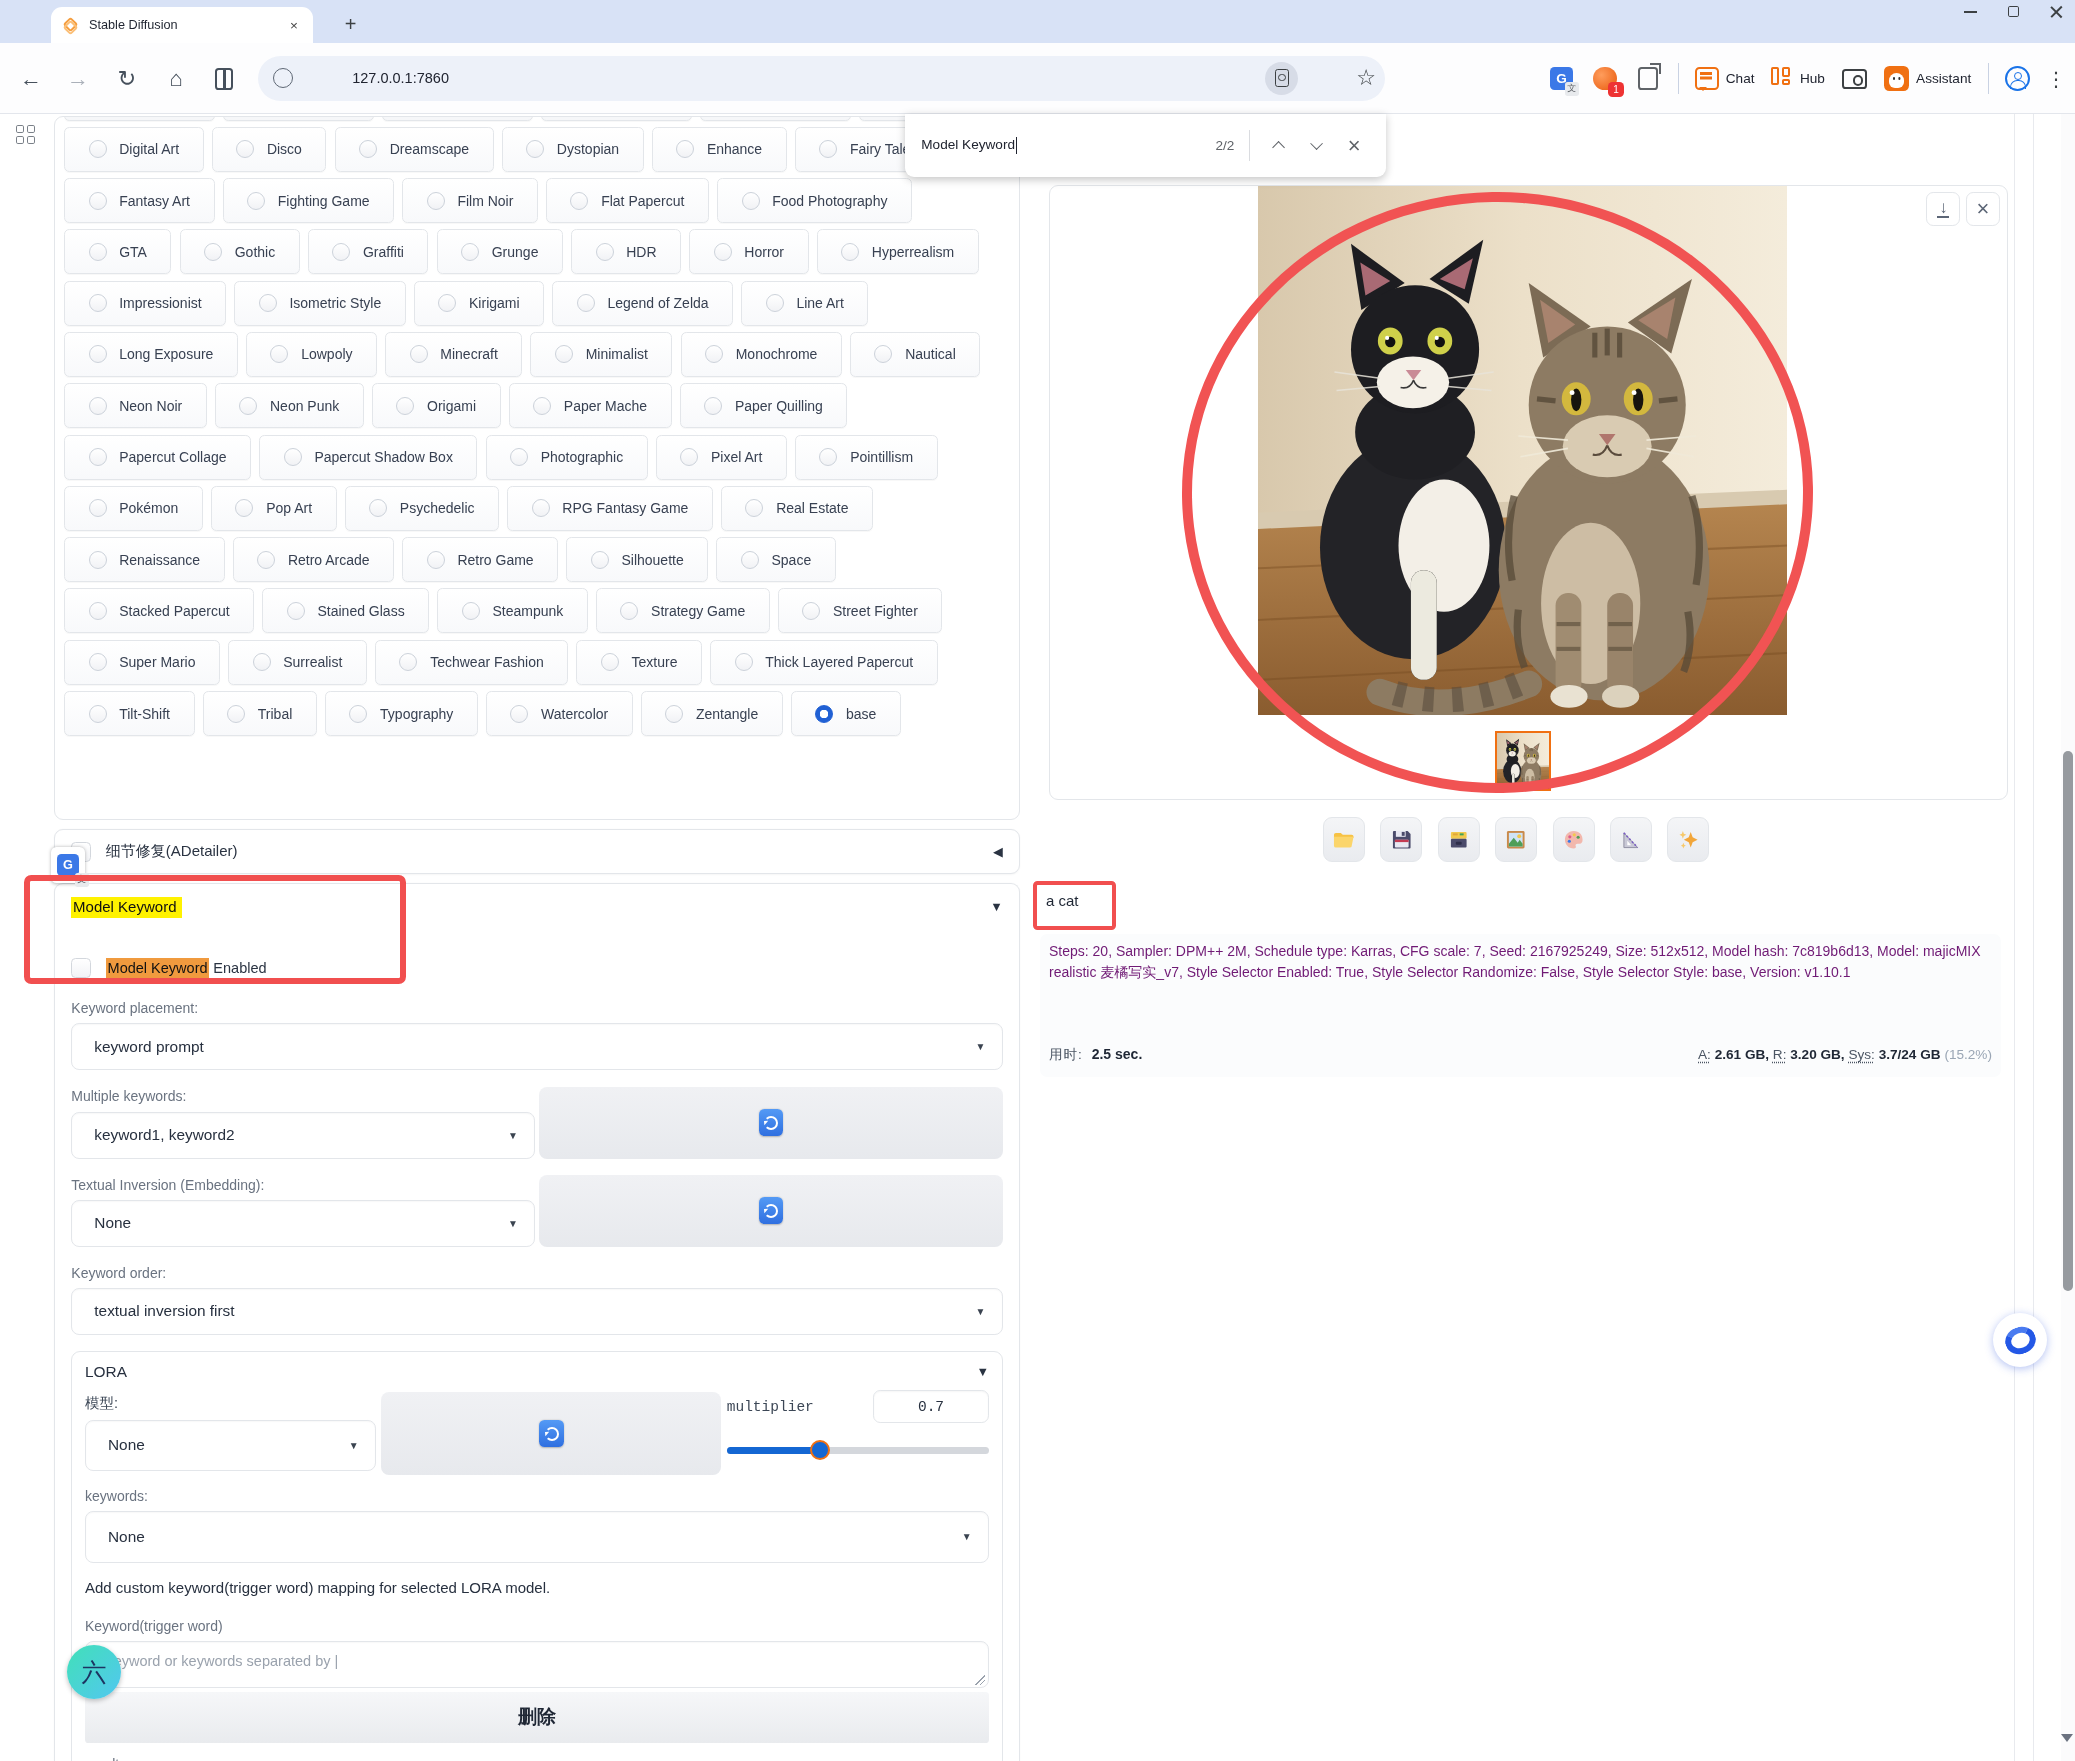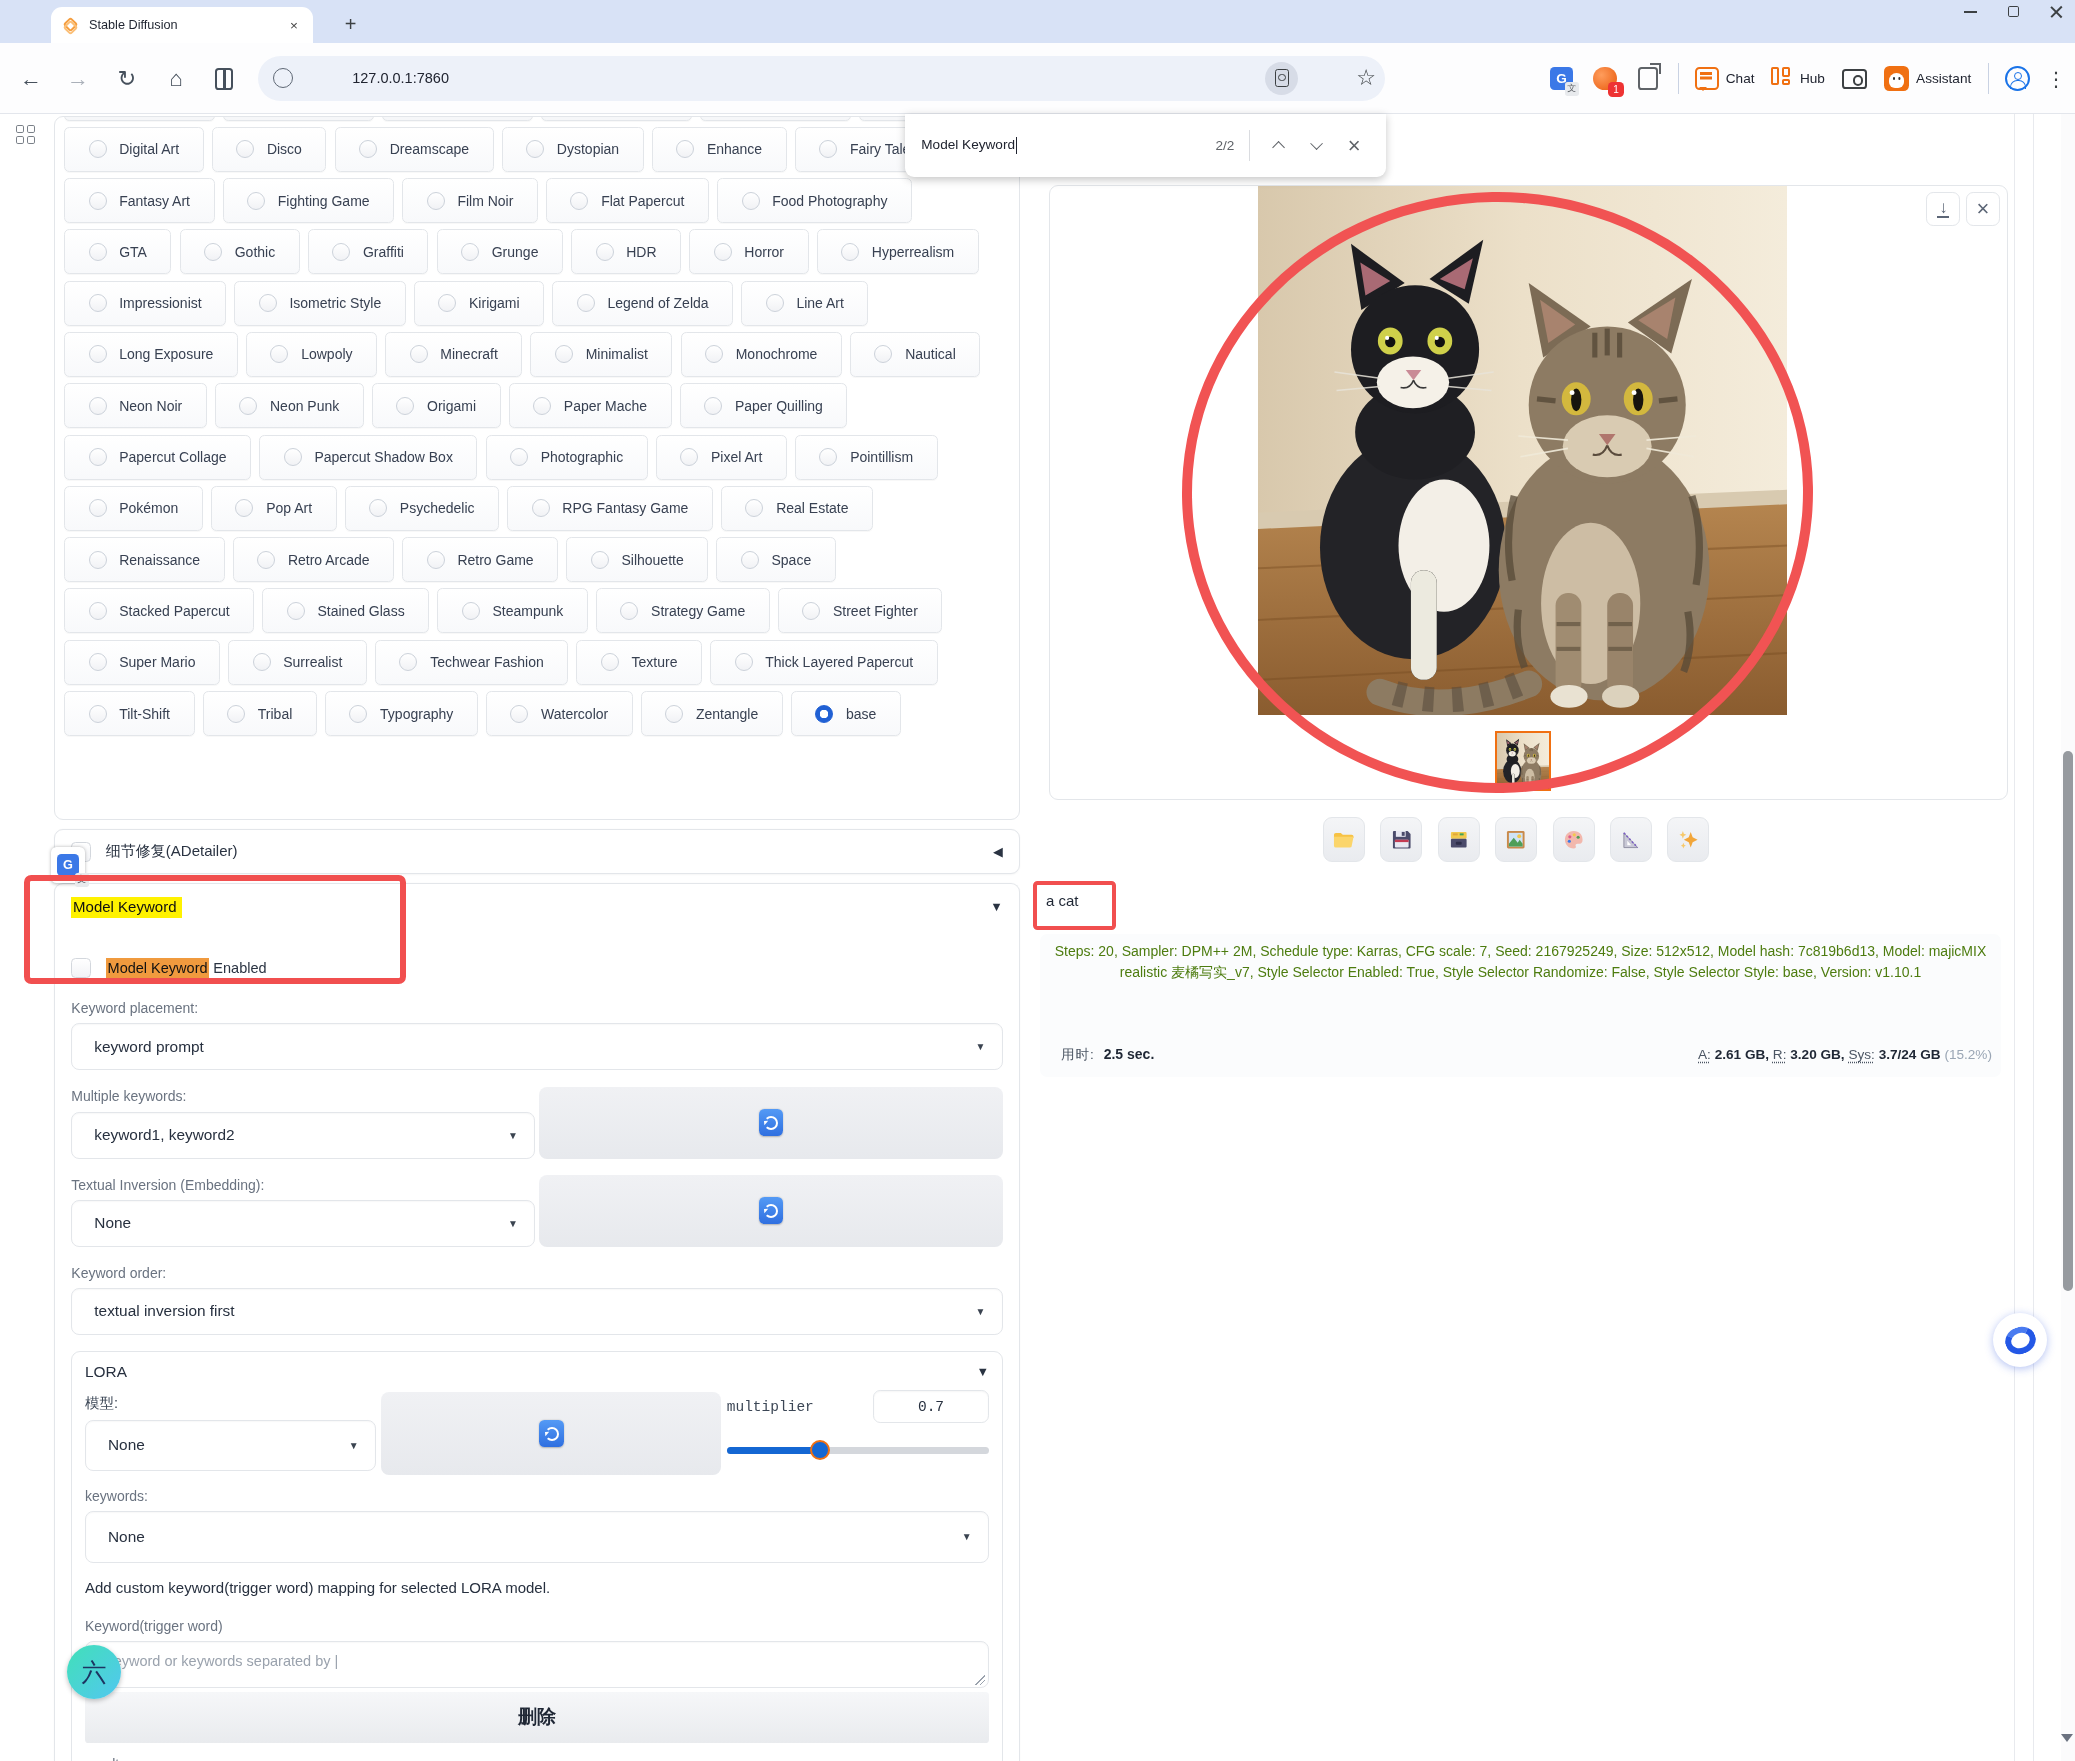--- a/index.html
+++ b/index.html
@@ -144,22 +144,22 @@
   .dl-glyph { border-bottom:2.3px solid #5c6676; line-height:15.4px; padding:0 1.8px 0.9px; }
   .thumb { position:absolute; left:445px; top:545px; width:56px; height:60px; border:2.7px solid #f07012; overflow:hidden; background:#c9a67e; }
   .thumb svg { width:100%; height:100%; }
 
   .actionrow { position:absolute; left:1323px; top:817px; display:flex; gap:15.4px; }
   .actbtn { width:42px; height:45px; background:linear-gradient(#f4f5f7,#e9ebef); border:0.9px solid #e3e6ea; border-radius:9px; display:flex; align-items:center; justify-content:center; }
   .actbtn svg { width:23.5px; height:23.5px; }
 
   .prompt-text { position:absolute; left:1046px; top:892px; font-size:15px; color:#1f2735; z-index:51; }
   .info-block { position:absolute; left:1040px; top:934px; width:961px; height:143px; background:#fbfcfd; border-radius:7.2px; }
-  .params { position:absolute; left:9px; top:7.2px; width:943px; font-size:14px; color:#4d7c0f; line-height:1.52;text-align:center; }
-  .time-row { position:absolute; left:21px; bottom:12.7px; right:9px; display:flex; align-items:baseline; font-size:13.6px; color:#4b5563;justify-content:flex-end; }
+  .params { position:absolute; left:9px; top:7.2px; width:943px; font-size:14px; color:#701a75; line-height:1.52; }
+  .time-row { position:absolute; left:9px; bottom:12.7px; right:9px; display:flex; align-items:baseline; font-size:13.6px; color:#4b5563;justify-content:flex-end; }
   .time-label { letter-spacing:0.9px; }
   .time-val { font-weight:bold; color:#1f2735; margin-left:9px; font-size:14px; }
   .mem { margin-left:auto; color:#4b5563; }
   .mem u { text-decoration:underline dotted; text-underline-offset:2.7px; }
   .mem b { color:#1f2735; }
   .mem .pct { color:#9aa6b5; }
 
   .float-ai { position:absolute; left:1993px; top:1313px; width:54px; height:54px; background:#fff; border-radius:50%; box-shadow:0 1.8px 9px rgba(40,80,220,.35); display:flex; align-items:center; justify-content:center; z-index:55; }
   .float-ai i { display:block; width:31px; height:27px; border:6.3px solid #2458e6; border-radius:50%; transform:rotate(-20deg); border-top-color:#4a7bf0; }
 

